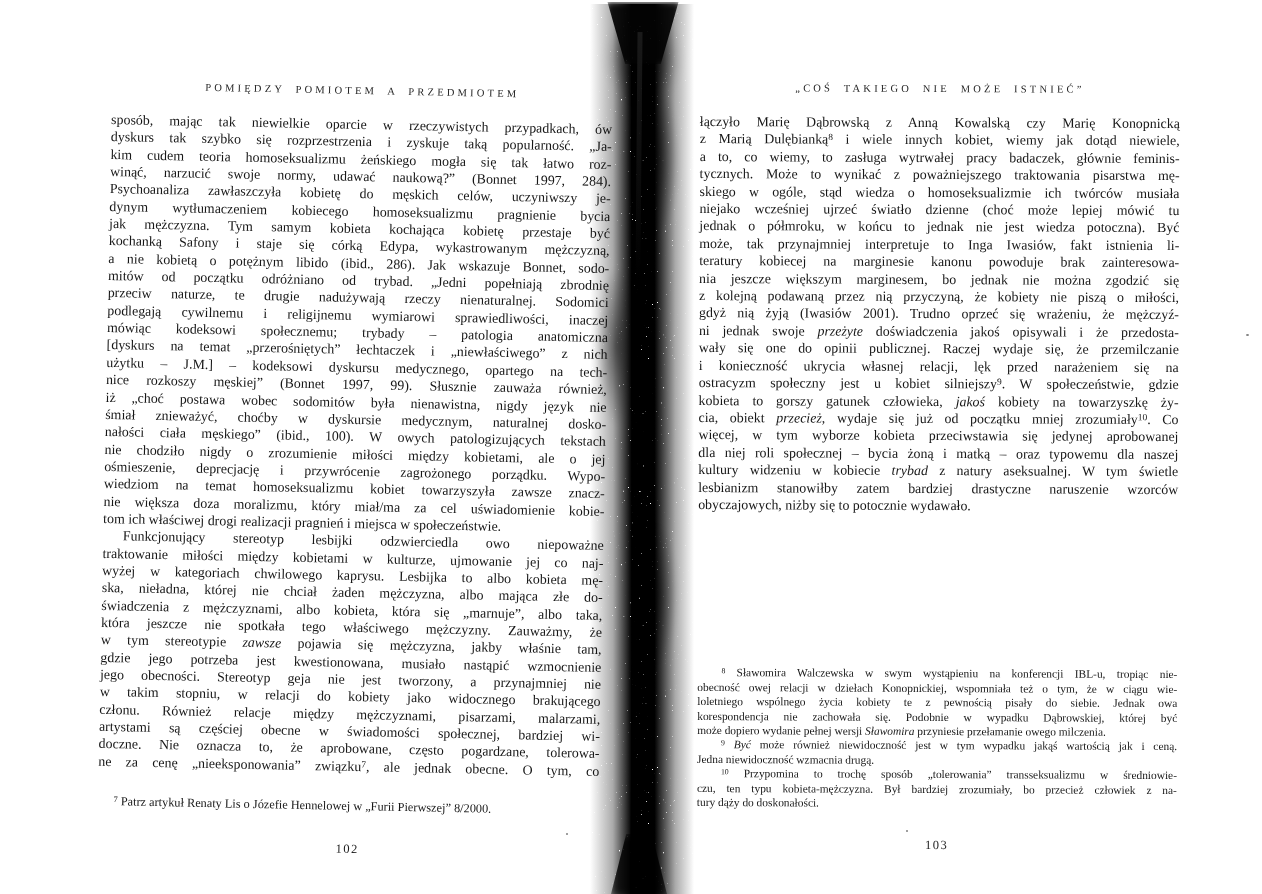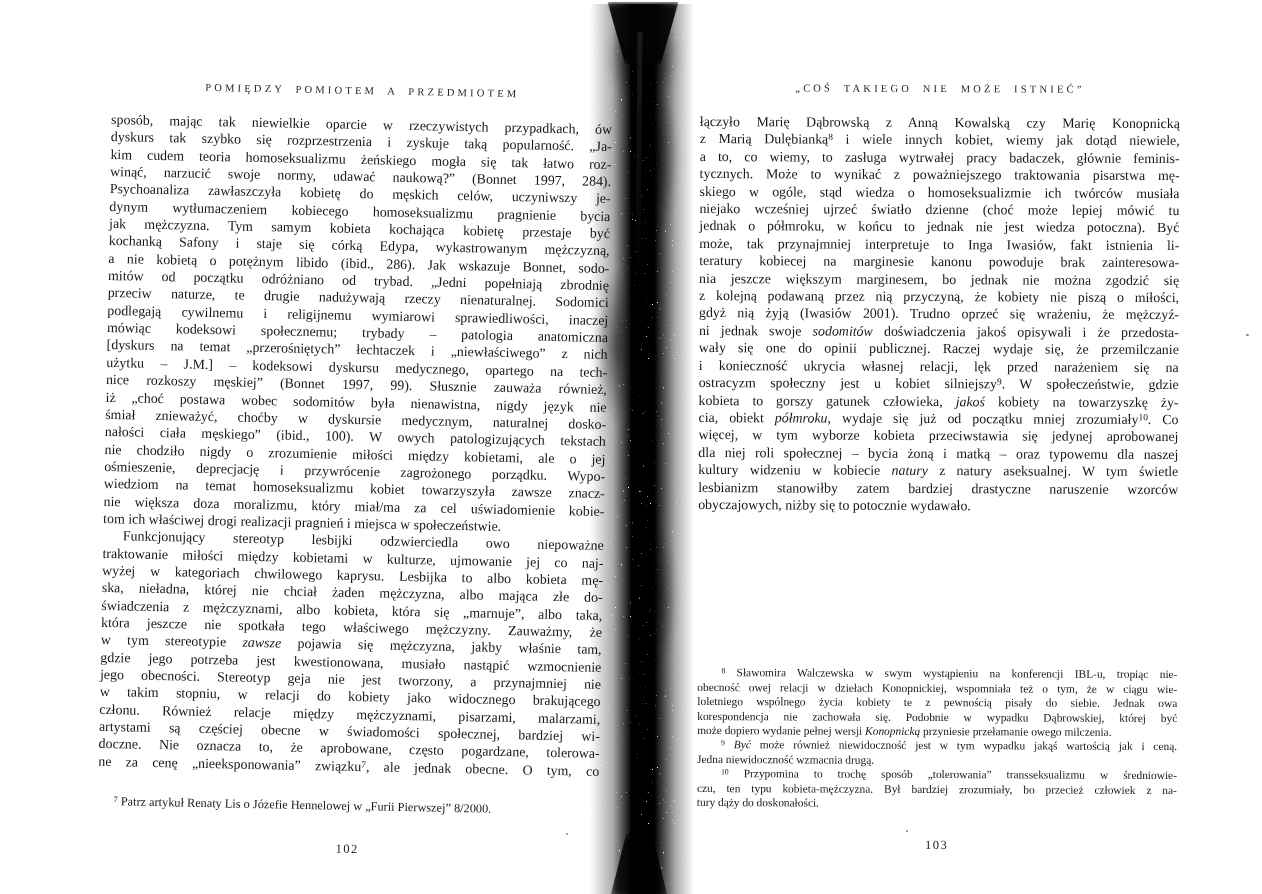--- a/index.html
+++ b/index.html
@@ -155,38 +155,38 @@
         <div class="tl">a to, co wiemy, to zasługa wytrwałej pracy badaczek, głównie feminis-</div>
         <div class="tl">tycznych. Może to wynikać z poważniejszego traktowania pisarstwa mę-</div>
         <div class="tl">skiego w ogóle, stąd wiedza o homoseksualizmie ich twórców musiała</div>
         <div class="tl">niejako wcześniej ujrzeć światło dzienne (choć może lepiej mówić tu</div>
         <div class="tl">jednak o półmroku, w końcu to jednak nie jest wiedza potoczna). Być</div>
         <div class="tl">może, tak przynajmniej interpretuje to Inga Iwasiów, fakt istnienia li-</div>
         <div class="tl">teratury kobiecej na marginesie kanonu powoduje brak zainteresowa-</div>
         <div class="tl">nia jeszcze większym marginesem, bo jednak nie można zgodzić się</div>
         <div class="tl">z kolejną podawaną przez nią przyczyną, że kobiety nie piszą o miłości,</div>
         <div class="tl">gdyż nią żyją (Iwasiów 2001). Trudno oprzeć się wrażeniu, że mężczyź-</div>
-        <div class="tl">ni jednak swoje <i>sodomitów</i> doświadczenia jakoś opisywali i że przedosta-</div>
+        <div class="tl">ni jednak swoje <i>przeżyte</i> doświadczenia jakoś opisywali i że przedosta-</div>
         <div class="tl">wały się one do opinii publicznej. Raczej wydaje się, że przemilczanie</div>
         <div class="tl">i konieczność ukrycia własnej relacji, lęk przed narażeniem się na</div>
         <div class="tl">ostracyzm społeczny jest u kobiet silniejszy<sup>9</sup>. W społeczeństwie, gdzie</div>
         <div class="tl">kobieta to gorszy gatunek człowieka, <i>jakoś</i> kobiety na towarzyszkę ży-</div>
-        <div class="tl">cia, obiekt <i>półmroku</i>, wydaje się już od początku mniej zrozumiały<sup>10</sup>. Co</div>
+        <div class="tl">cia, obiekt <i>przecież</i>, wydaje się już od początku mniej zrozumiały<sup>10</sup>. Co</div>
         <div class="tl">więcej, w tym wyborze kobieta przeciwstawia się jedynej aprobowanej</div>
         <div class="tl">dla niej roli społecznej – bycia żoną i matką – oraz typowemu dla naszej</div>
-        <div class="tl">kultury widzeniu w kobiecie <i>natury</i> z natury aseksualnej. W tym świetle</div>
+        <div class="tl">kultury widzeniu w kobiecie <i>trybad</i> z natury aseksualnej. W tym świetle</div>
         <div class="tl">lesbianizm stanowiłby zatem bardziej drastyczne naruszenie wzorców</div>
         <div class="tl pend">obyczajowych, niżby się to potocznie wydawało.</div>
       </div>
     <div class="fnr">
         <div class="tl ind"><sup>8</sup>  Sławomira Walczewska w swym wystąpieniu na konferencji IBL-u, tropiąc nie-</div>
         <div class="tl">obecność owej relacji w dziełach Konopnickiej, wspomniała też o tym, że w ciągu wie-</div>
         <div class="tl">loletniego wspólnego życia kobiety te z pewnością pisały do siebie. Jednak owa</div>
         <div class="tl">korespondencja nie zachowała się. Podobnie w wypadku Dąbrowskiej, której być</div>
-        <div class="tl pend">może dopiero wydanie pełnej wersji <i>Konopnicką</i> przyniesie przełamanie owego milczenia.</div>
+        <div class="tl pend">może dopiero wydanie pełnej wersji <i>Sławomira</i> przyniesie przełamanie owego milczenia.</div>
         <div class="tl ind"><sup>9</sup>  <i>Być</i> może również niewidoczność jest w tym wypadku jakąś wartością jak i ceną.</div>
         <div class="tl pend">Jedna niewidoczność wzmacnia drugą.</div>
         <div class="tl ind"><sup>10</sup>  Przypomina to trochę sposób „tolerowania” transseksualizmu w średniowie-</div>
         <div class="tl">czu, ten typu kobieta-mężczyzna. Był bardziej zrozumiały, bo przecież człowiek z na-</div>
         <div class="tl pend">tury dąży do doskonałości.</div>
       </div>
     <div class="pagenum">103</div>
   </section>
 
   <div class="speck sp1"></div>

